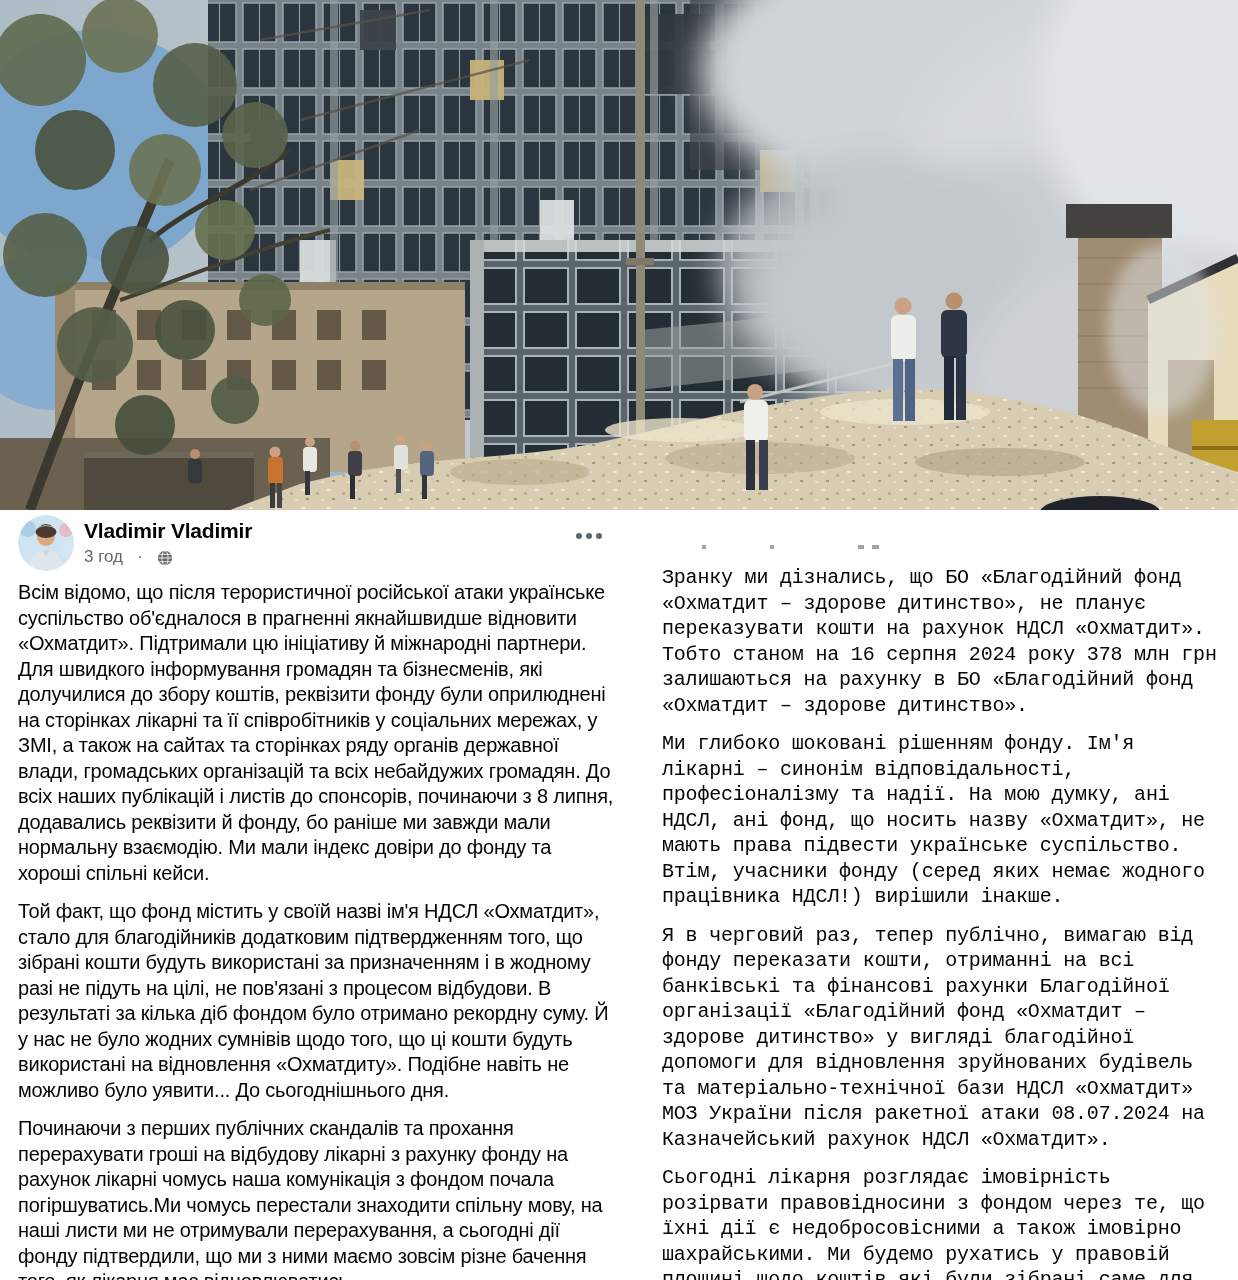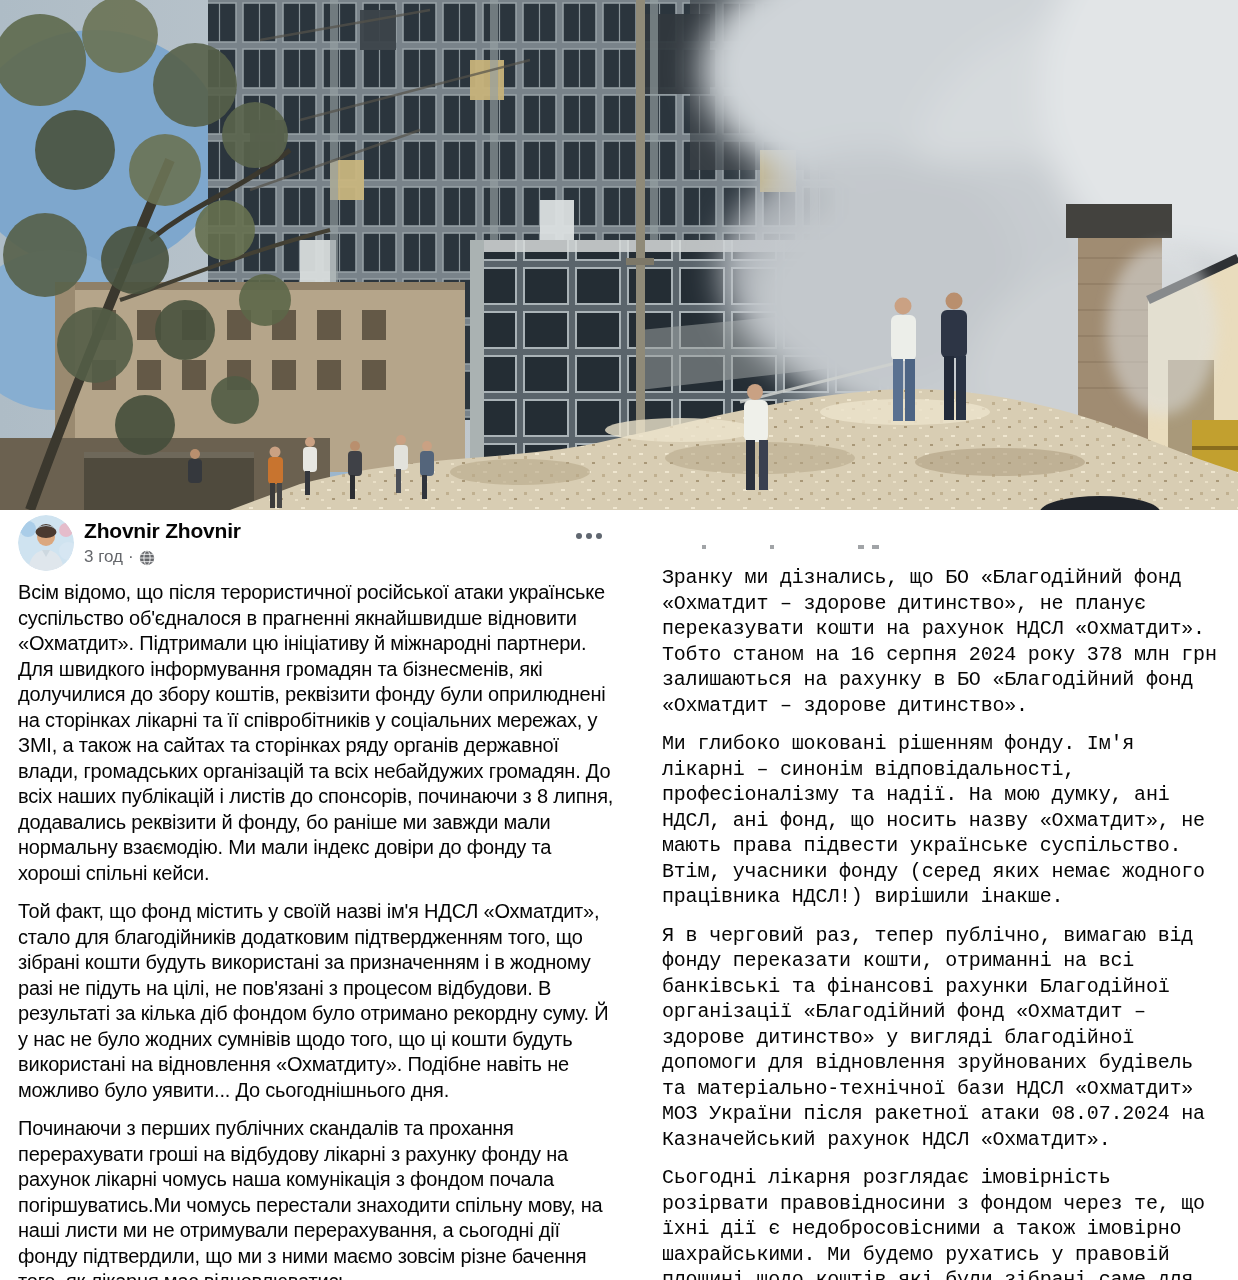--- a/index.html
+++ b/index.html
@@ -15,21 +15,21 @@
   .columns { display:flex; gap:44px; align-items:flex-start; }
   .col-left  { width:600px; flex:none; }
   .col-right { width:562px; flex:none; margin-top:28px;font-family:Liberation Mono, monospace; }
 
   
   .header { display:flex; align-items:center; position:relative; margin-bottom:9px; }
   .avatar { width:56px; height:56px; border-radius:50%; overflow:hidden; flex:none; cursor:pointer; }
   .avatar svg { display:block; }
   .hmeta { margin-left:10px; }
   .author { font-size:21px; font-weight:700; line-height:1.15; letter-spacing:-.2px; }
-  .subline { display:flex; align-items:center; gap:5px; margin-top:4px; color:#65676B; font-size:17px; }
+  .subline { display:flex; align-items:center; gap:14px; margin-top:4px; color:#65676B; font-size:17px; }
   .subline .globe { display:inline-flex; margin-top:1px; }
   .menu-dots { position:absolute; right:12px; top:14px; display:flex; gap:4px; cursor:pointer; padding:4px; }
   .menu-dots i { width:6px; height:6px; border-radius:50%; background:#606770; display:block; }
 
   
   .clipped-marks { height:8px; position:relative; margin-bottom:14px; }
   .clipped-marks i { position:absolute; top:2px; height:4px; background:#8a8d91; display:block; opacity:.8; }
   .clipped-marks i:nth-child(1){ left:40px;  width:4px; }
   .clipped-marks i:nth-child(2){ left:108px; width:4px; }
   .clipped-marks i:nth-child(3){ left:196px; width:6px; }
@@ -251,21 +251,21 @@
                 <circle cx="50" cy="36" r="9" fill="#d6e6f2"></circle>
                 <path d="M10,56 C12,40 20,35 28,35 C36,35 44,40 46,56 Z" fill="#dfe6ec"></path>
                 <path d="M24,35 h8 l-4,7 z" fill="#cdd8e0"></path>
                 <circle cx="28" cy="22" r="9" fill="#dba87f"></circle>
                 <path d="M18,19 a10,10 0 0 1 20,0 l-2,-6 a10,7 0 0 0 -16,0 z" fill="#4a3a30"></path>
                 <ellipse cx="28" cy="17" rx="10.5" ry="6" fill="#4a3a30"></ellipse>
               </g>
             </svg>
           </div>
           <div class="hmeta">
-            <div class="author">Zhovnir Zhovnir</div>
+            <div class="author">Vladimir Vladimir</div>
             <div class="subline">
               <span>3 год</span>
               <span>·</span>
               <span class="globe">
                 <svg viewBox="0 0 16 16" width="16" height="16">
                   <circle cx="8" cy="8" r="7.2" fill="#65676B"></circle>
                   <g stroke="#fff" stroke-width=".9" fill="none" opacity=".95">
                     <ellipse cx="8" cy="8" rx="3.1" ry="7.2"></ellipse>
                     <line x1="0.8" y1="8" x2="15.2" y2="8"></line>
                     <line x1="2" y1="4.3" x2="14" y2="4.3"></line>

